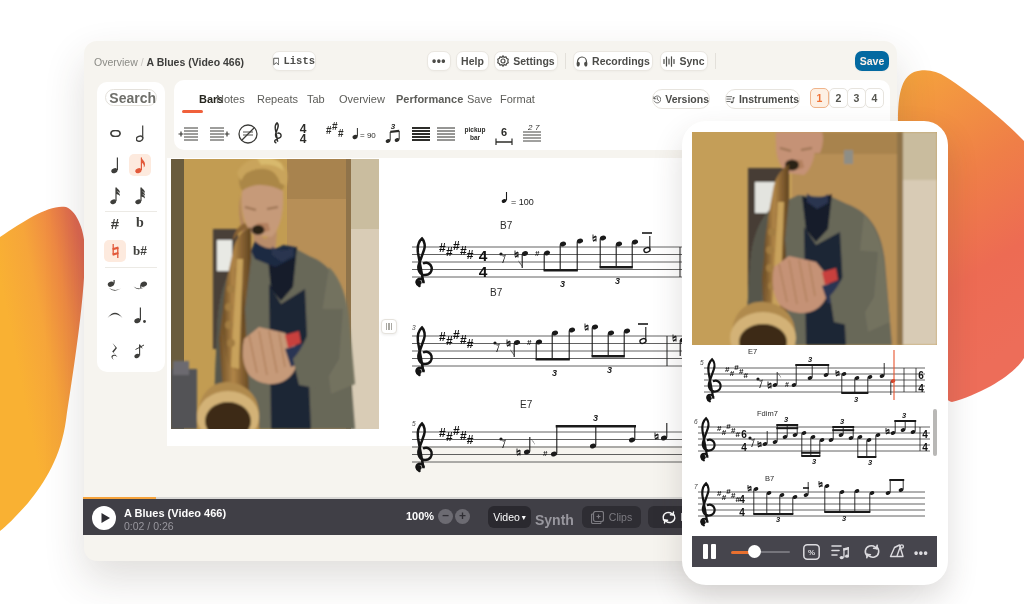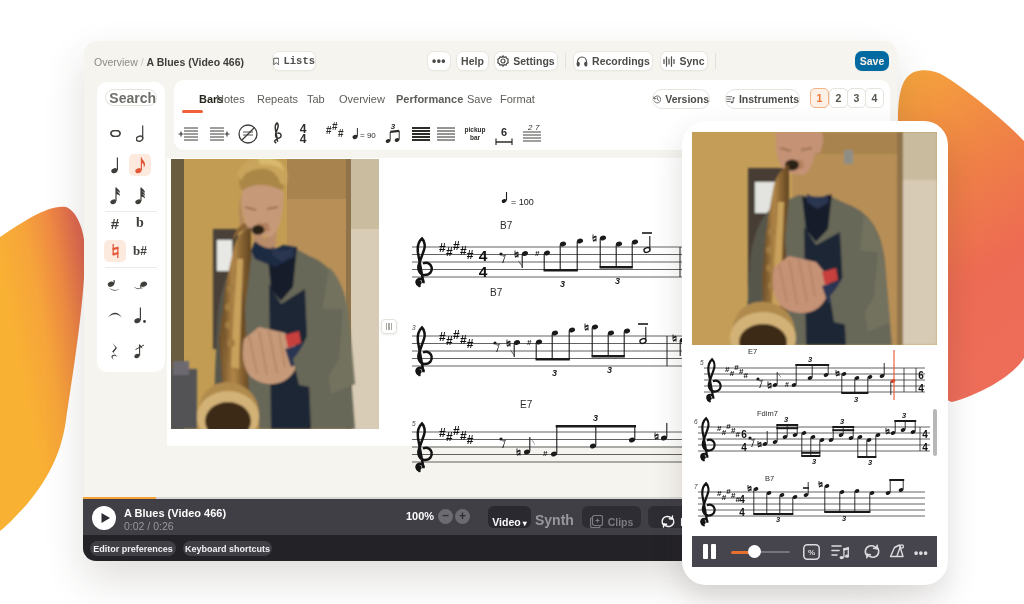--- a/index.html
+++ b/index.html
@@ -50,22 +50,22 @@
   
   #player { left:-1px; top:456px; width:815px; height:38px; background:#403f46; }
   #ptrack { position:absolute; left:0; top:0; width:100%; height:2px; background:#d9d8d6; }
   #ptrack i { position:absolute; left:0; top:0; width:73px; height:2px; background:#f6a33c; }
   #pedit { left:-1px; top:494px; width:815px; height:26px; background:#232227;
     border-radius:0 0 13px 13px; }
   .dpill { position:absolute; top:6px; height:15px; background:#413f46; border-radius:8px;
     font-size:9px; font-weight:bold; color:#f2f1f3; display:flex; align-items:center;
     justify-content:center; }
   .pbtn { position:absolute; top:9px; height:22px; background:#2e2d33; border-radius:6px;
-    display:flex; align-items:flex-end; justify-content:center; gap:5px; font-size:10.5px;
-    font-weight:bold; color:#7c7b81;}
+    display:flex; align-items:center; justify-content:center; gap:5px; font-size:10.5px;
+    font-weight:normal; color:#7c7b81;}
   
   #phone { left:682px; top:121px; width:266px; height:464px; background:#fff; border-radius:24px;
     box-shadow:0 14px 30px rgba(60,50,40,.17); }
   #pvideo { position:absolute; left:10px; top:11px; width:245px; height:213px; overflow:hidden; }
   #pnotes { position:absolute; left:10px; top:224px; width:245px; height:191px; background:#fff; overflow:hidden;}
   #pbar { position:absolute; left:10px; top:415px; width:245px; height:31px; background:#46454d; }
   #pscroll { position:absolute; left:251px; top:288px; width:4px; height:47px; background:#b9b8b6; border-radius:2px;}
   text { font-family:"Liberation Sans", sans-serif; }
 </style>
 </head>
@@ -587,24 +587,20 @@
       Clips</div>
     <div class="pbtn" style="left:565px; width:52px; color:#fbfbfc;">
       <svg width="14" height="13" viewBox="0 0 14 13" style="stroke:#fbfbfc; fill:none; stroke-width:1.4; stroke-linecap:round;">
           <path d="M3,10.5 Q0.8,8.5 1.2,5.8 Q1.7,2.6 4.8,1.7 Q7.6,0.9 9.8,2.6 L11.2,4"></path>
           <path d="M11,2.5 Q13.2,4.5 12.8,7.2 Q12.3,10.4 9.2,11.3 Q6.4,12.1 4.2,10.4 L2.8,9"></path>
           <path d="M11.5,1 L11.2,4 L8.4,3.7"></path>
           <path d="M2.5,12 L2.8,9 L5.6,9.3"></path>
         </svg>
       L</div>
   </div>
-  <div id="pedit" class="abs">
-    <div class="dpill" style="left:7px; width:86px;">Editor preferences</div>
-    <div class="dpill" style="left:100px; width:89px;">Keyboard shortcuts</div>
-  </div>
 </div>
 
 <div id="phone" class="abs">
   <div id="pvideo"><svg width="245" height="213" viewBox="0 0 245 213">
     <defs>
           <filter id="psoft" x="-20%" y="-20%" width="140%" height="140%">
             <feGaussianBlur stdDeviation="1"></feGaussianBlur>
           </filter>
       <linearGradient id="psax" x1="0" y1="0" x2="1" y2="0">
         <stop offset="0" stop-color="#6b4c26"></stop>

